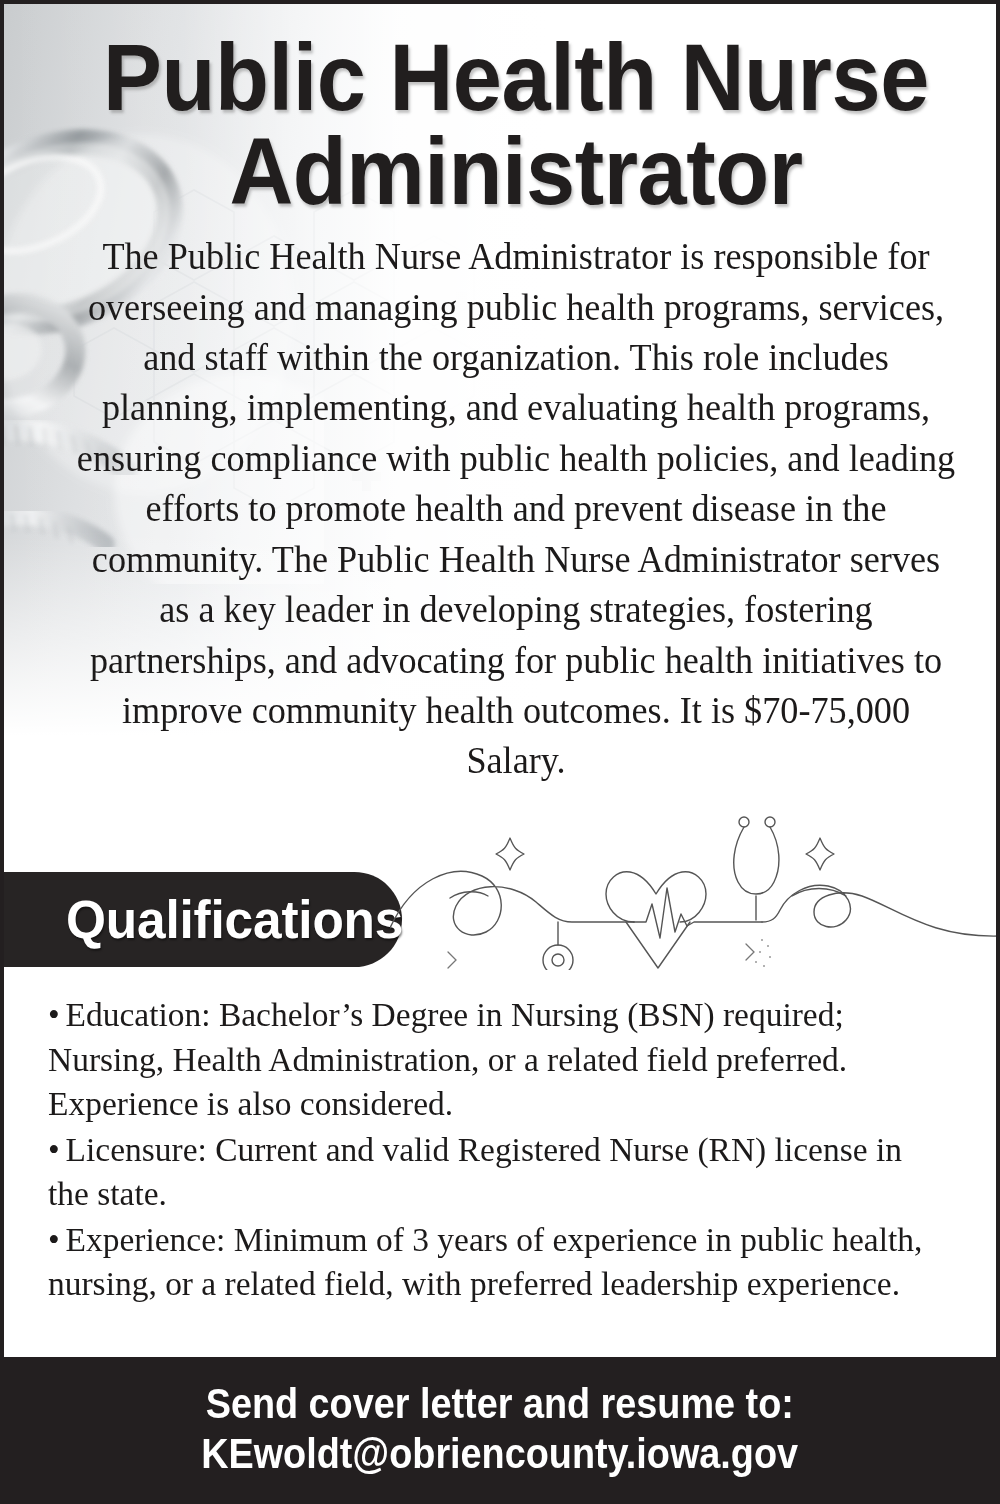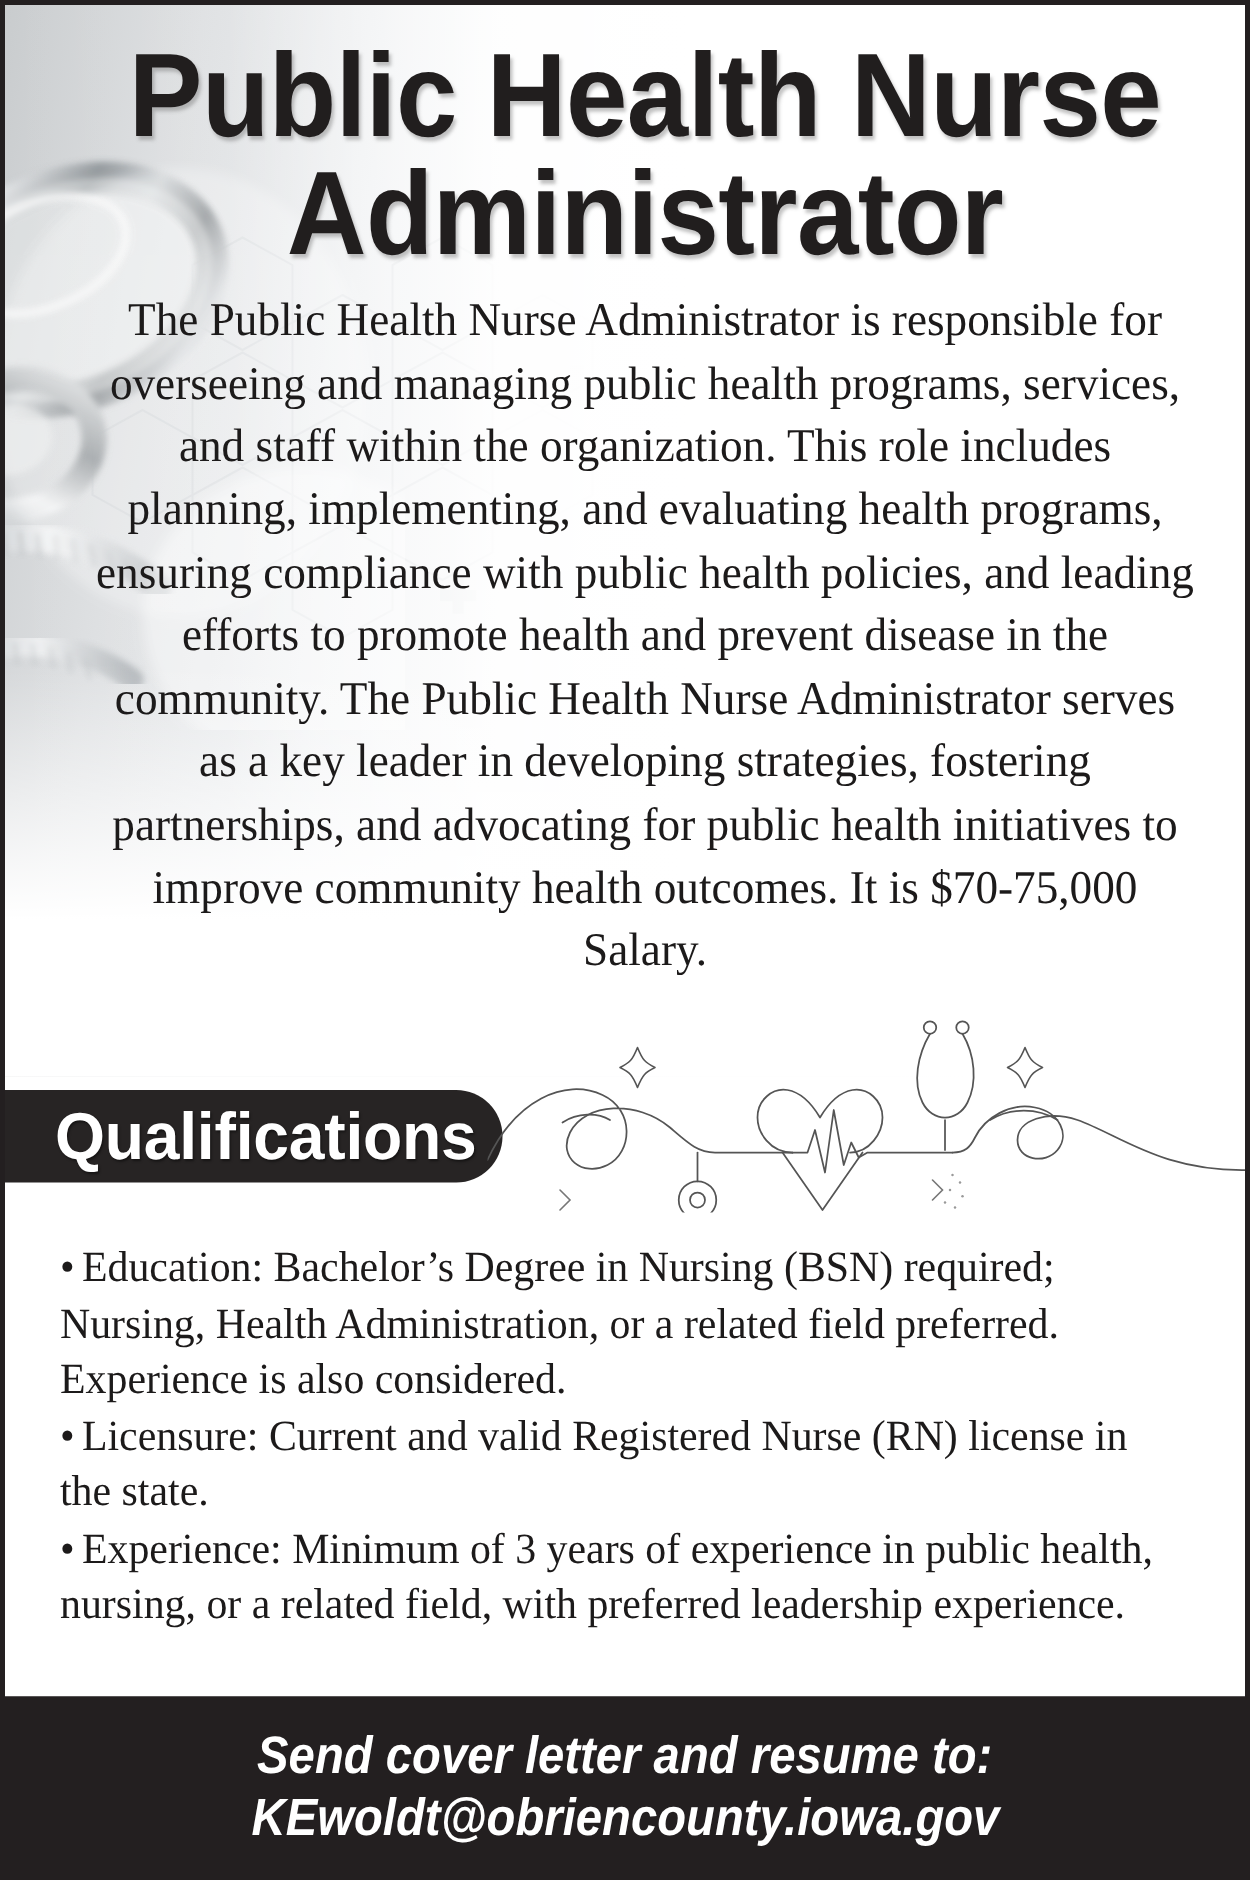--- a/index.html
+++ b/index.html
@@ -107,26 +107,26 @@
     transform-origin:center top;
   }
 
   
   .qual-band{
     position:absolute;left:0;top:872px;width:1000px;height:98px;
     z-index:12;
   }
   .qual-pill{
     position:absolute;left:0;top:0;
-    width:402px;height:74px;
+    width:402px;height:95px;
     background:#272424;
     border-radius:0 54px 54px 0;
     display:flex;align-items:center;
     box-sizing:border-box;
-    padding-left:44px;
+    padding-left:66px;
   }
   .qual-pill-label{
     font-family:"Liberation Sans", sans-serif;
     font-weight:bold;
     font-size:53px;
     line-height:1;
     color:#ffffff;
     letter-spacing:-0.2px;
     transform:scaleX(.97);
     transform-origin:left center;
@@ -154,21 +154,21 @@
     transform-origin:left top;
   }
   .qual-bullet{ margin-right:6px; }
 
   
   .footer{
     position:absolute;left:4px;bottom:4px;width:992px;height:143px;
     background:#231f20;
     z-index:20;
     display:flex;flex-direction:column;
-    align-items:center;justify-content:center;font-style:italic;
+    align-items:center;justify-content:center;
   }
   .footer-line1,.footer-line2{
     font-family:"Liberation Sans", sans-serif;
     font-weight:bold;
     color:#ffffff;
     text-align:center;
     transform:scaleX(.90);
     letter-spacing:0px;
     line-height:1.08;
   }

